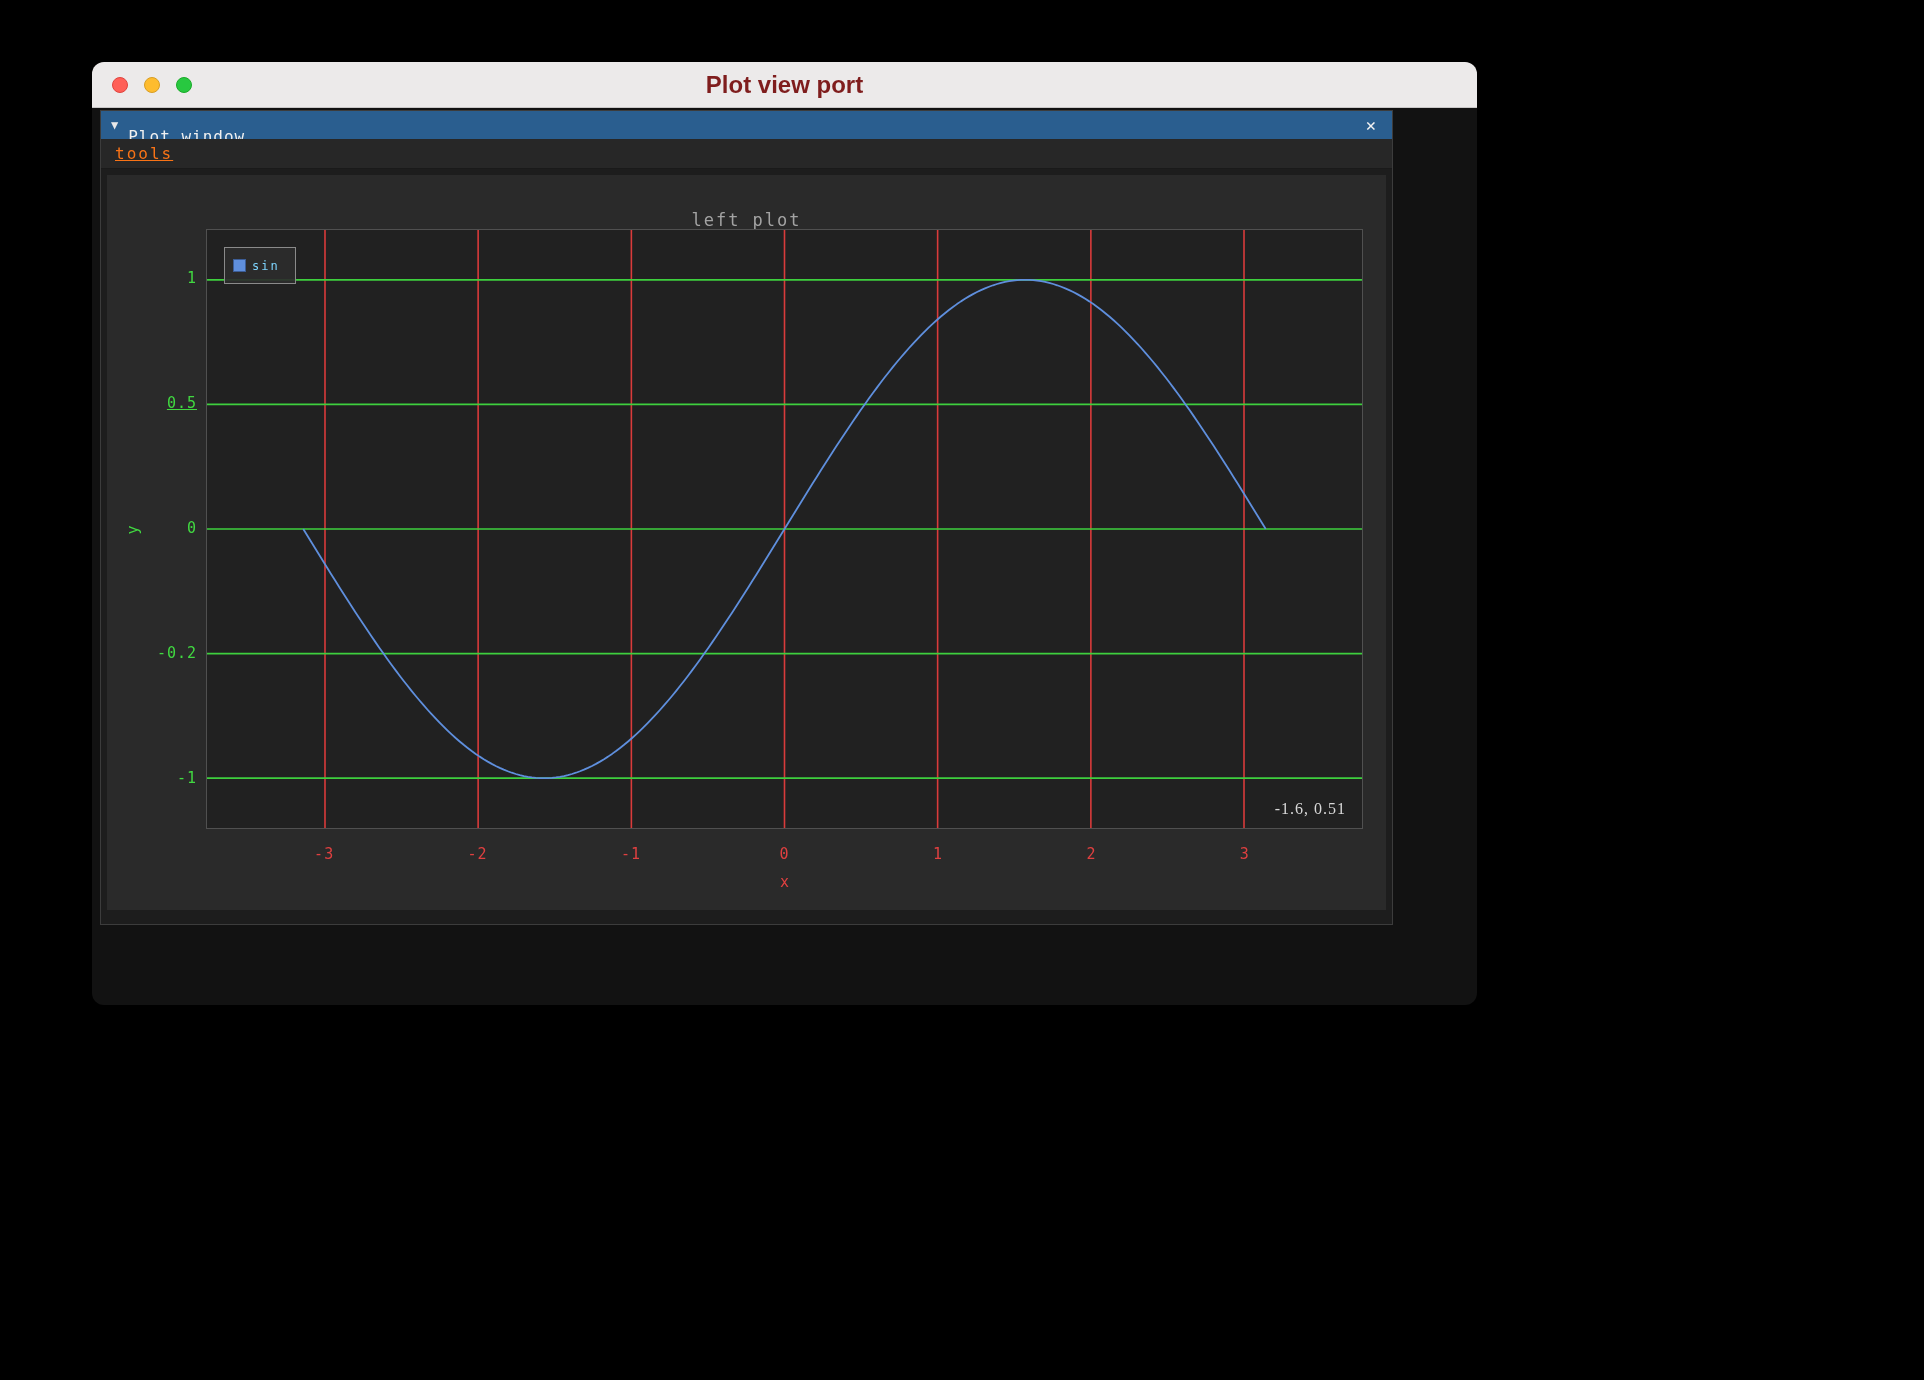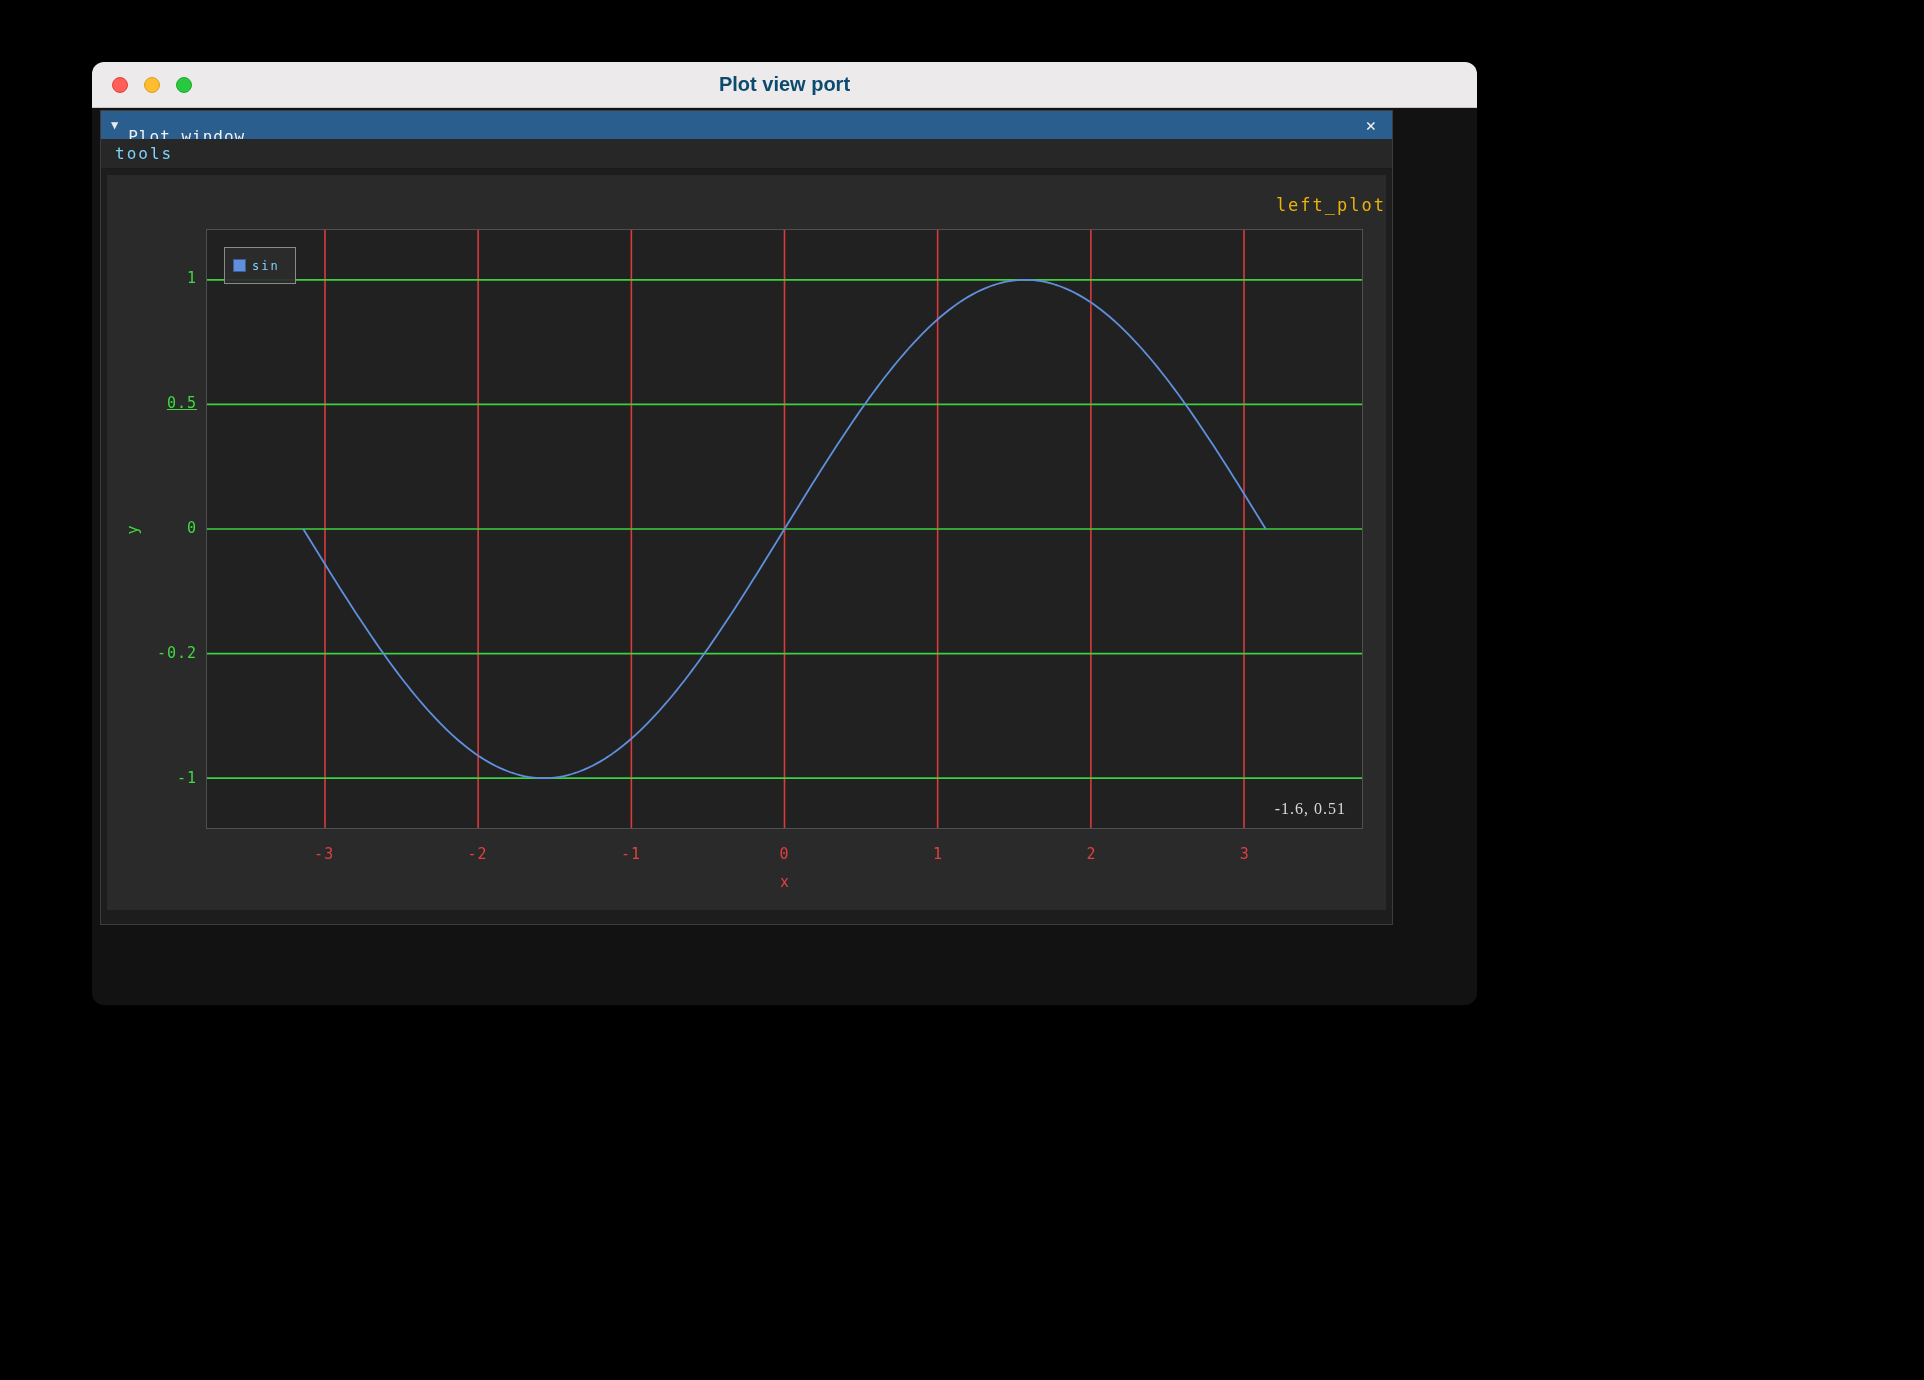--- a/index.html
+++ b/index.html
@@ -12,45 +12,45 @@
   .mac-titlebar { position:relative; height:46px; background:#eceaea;
                   border-bottom:1px solid #c9c7c7;
                   display:flex; align-items:center; justify-content:center; }
   .traffic-lights { position:absolute; left:20px; top:0; height:100%;
                     display:flex; align-items:center; gap:16px; }
   .light { width:16px; height:16px; border-radius:50%; display:inline-block; }
   .light.red    { background:#ff5f57; border:1px solid #e0443e; }
   .light.yellow { background:#febc2e; border:1px solid #d89e24; }
   .light.green  { background:#28c840; border:1px solid #1aab29; }
   .mac-title { font-family:"Liberation Sans",sans-serif; font-weight:bold;
-               font-size:20px; color:#0c4a6e; }
+               font-size:24px; color:#7f1d1d; }
 
   
   .imgui-window { position:absolute; left:8px; top:48px; width:1293px; height:815px;
                   background:#1d1d1d; border:1px solid #3c3c3c;
                   display:flex; flex-direction:column; }
   .imgui-titlebar { height:28px; background:#2a5e8f; flex:0 0 auto;
                     display:flex; align-items:center; padding:0 10px;
                     color:#f0f0f0; font-size:16px; }
   .collapse-arrow { font-size:12px; margin-right:10px; color:#eaeaea; }
   .imgui-title { letter-spacing:1px;margin-top:22px; }
   .imgui-close { margin-left:auto; background:none; border:none; color:#f2f2f2;
                  font-size:17px; cursor:pointer; line-height:1;
                  font-family:inherit; padding:2px 6px; }
   .imgui-menubar { height:30px; background:#272727; flex:0 0 auto;
                    display:flex; align-items:center; padding:0 14px;
                    border-bottom:1px solid #1a1a1a; }
-  .menu-item { color:#7dd3fc; font-size:16px; letter-spacing:2px; cursor:pointer; }
+  .menu-item { color:#f97316; font-size:16px; letter-spacing:2px; cursor:pointer;text-decoration:underline; }
   .imgui-content { position:relative; flex:1 1 auto; background:#1d1d1d; }
 
   
   .plot-child { position:absolute; left:6px; right:6px; top:6px; bottom:14px;
                 background:#2a2a2a; }
-  .plot-title { position:absolute; top:20px; left:0; width:100%; text-align:right;
-                color:#eab308; font-size:17px; letter-spacing:2px; }
+  .plot-title { position:absolute; top:35px; left:0; width:100%; text-align:center;
+                color:#a3a3a3; font-size:17px; letter-spacing:2px; }
 
   .plot-frame { position:absolute; left:99px; top:54px; width:1157px; height:600px;
                 background:#212121; border:1px solid #505050; }
   .plot-frame svg { position:absolute; left:0; top:0; width:100%; height:100%; }
 
   .legend-box { position:absolute; left:17px; top:17px; width:72px; height:37px;
                 background:rgba(44,44,44,0.92); border:1px solid #8a8a8a;
                 display:flex; align-items:center; padding:0 8px; gap:6px; }
   .legend-swatch { width:13px; height:13px; background:#5f8fdd;
                    border:1px solid #3c5d96; display:inline-block; }

